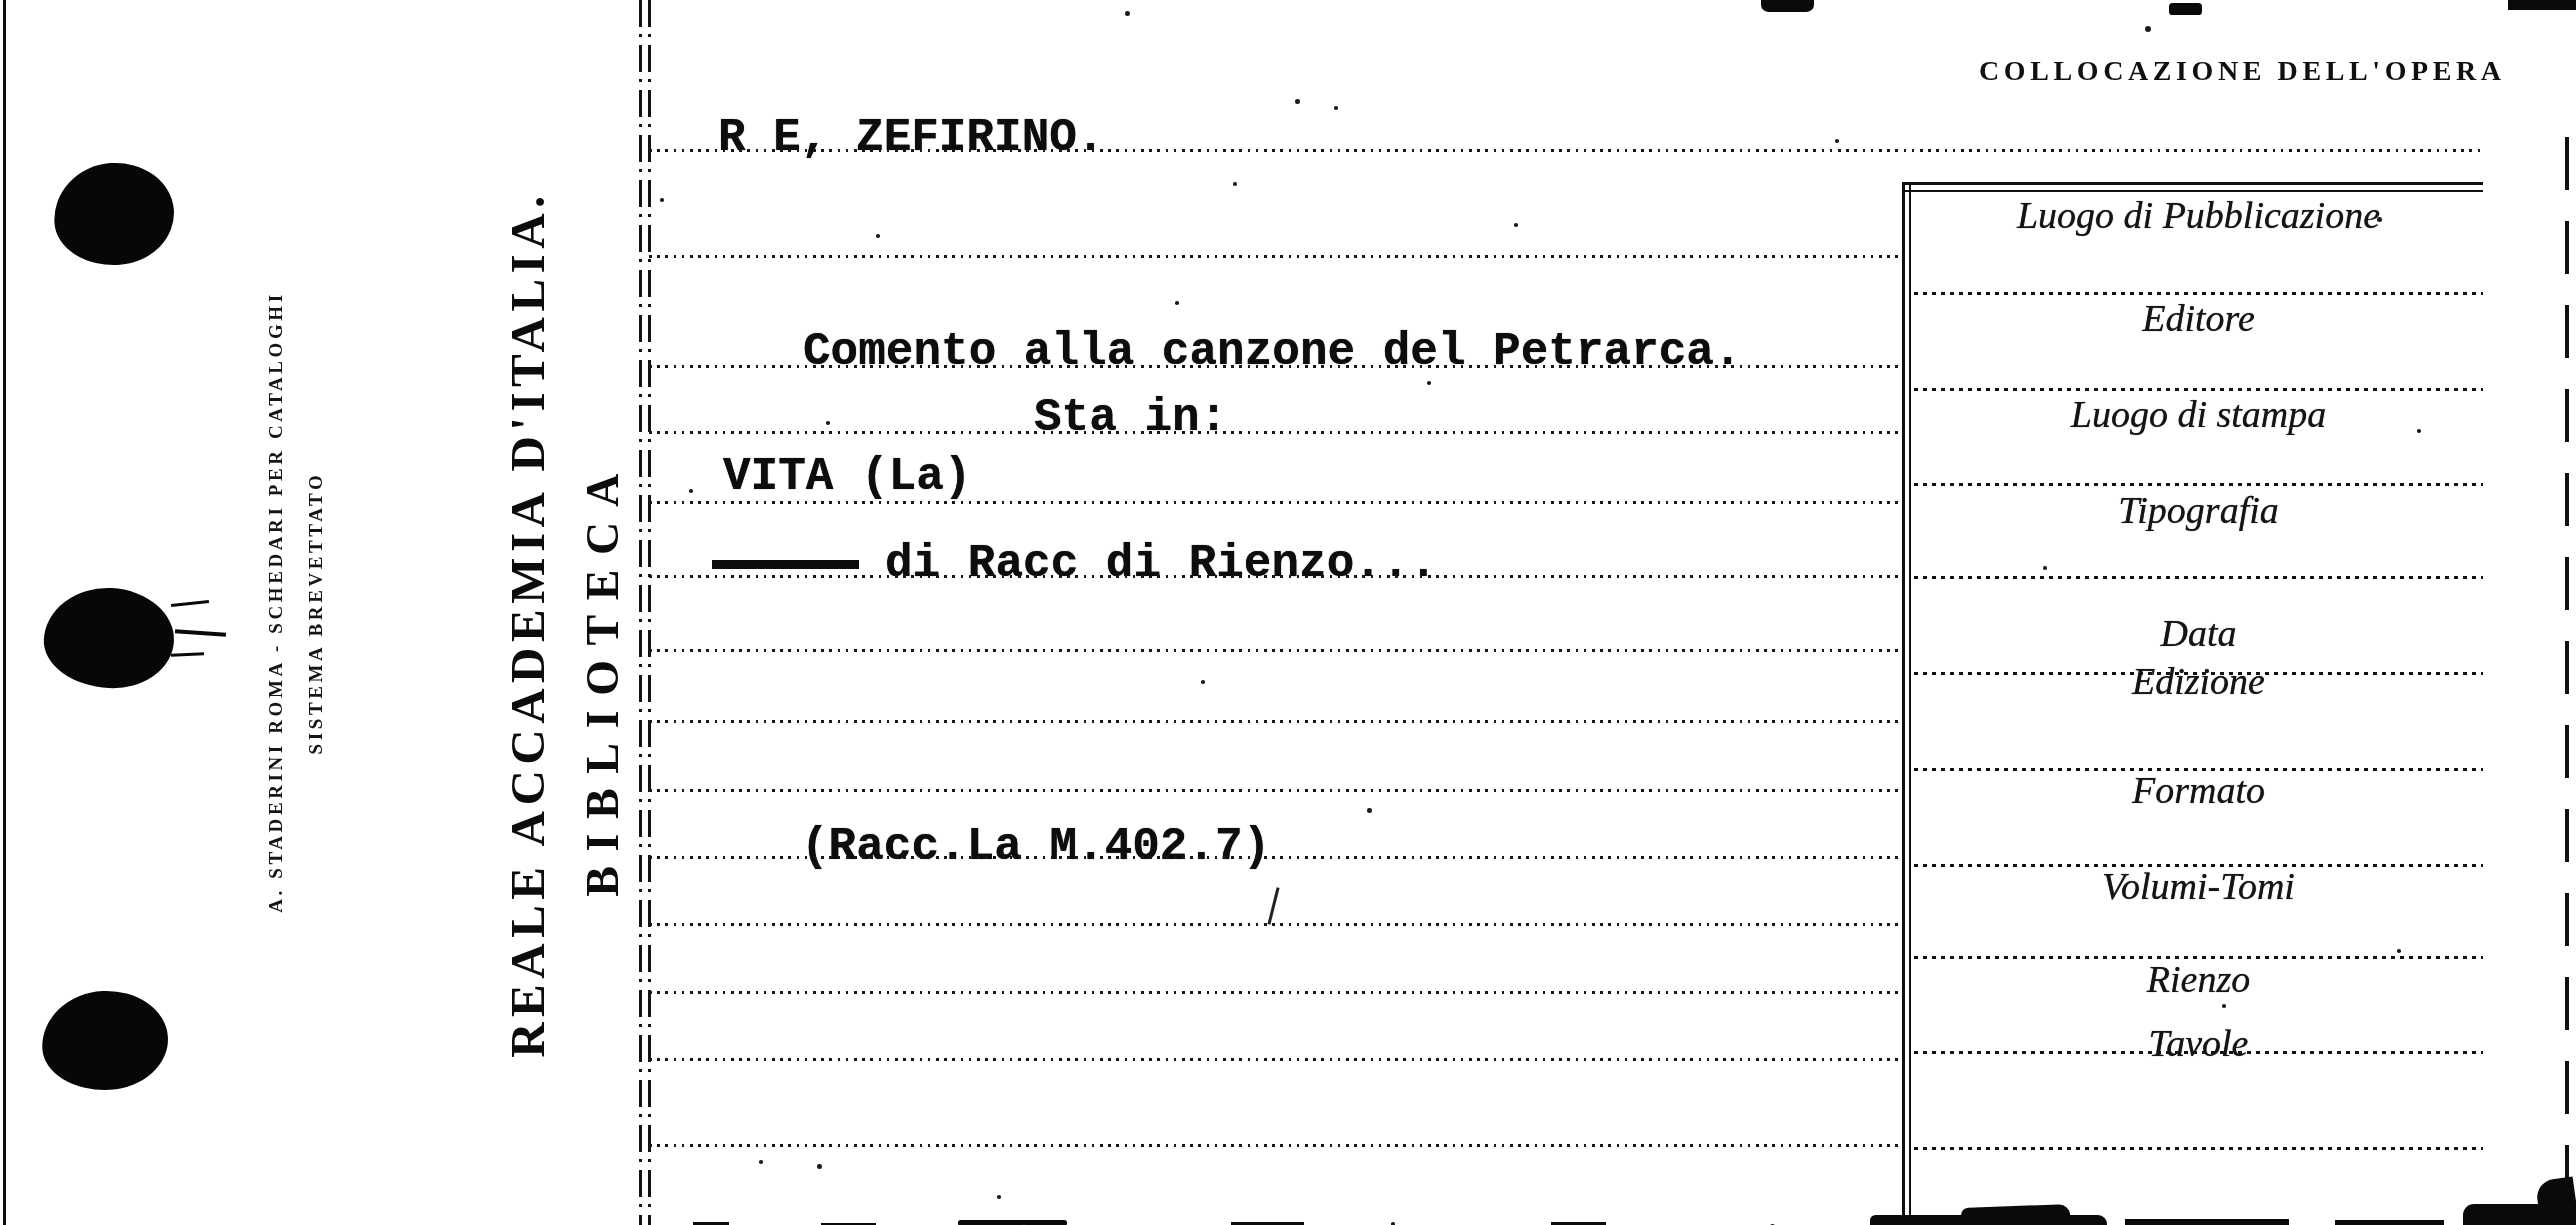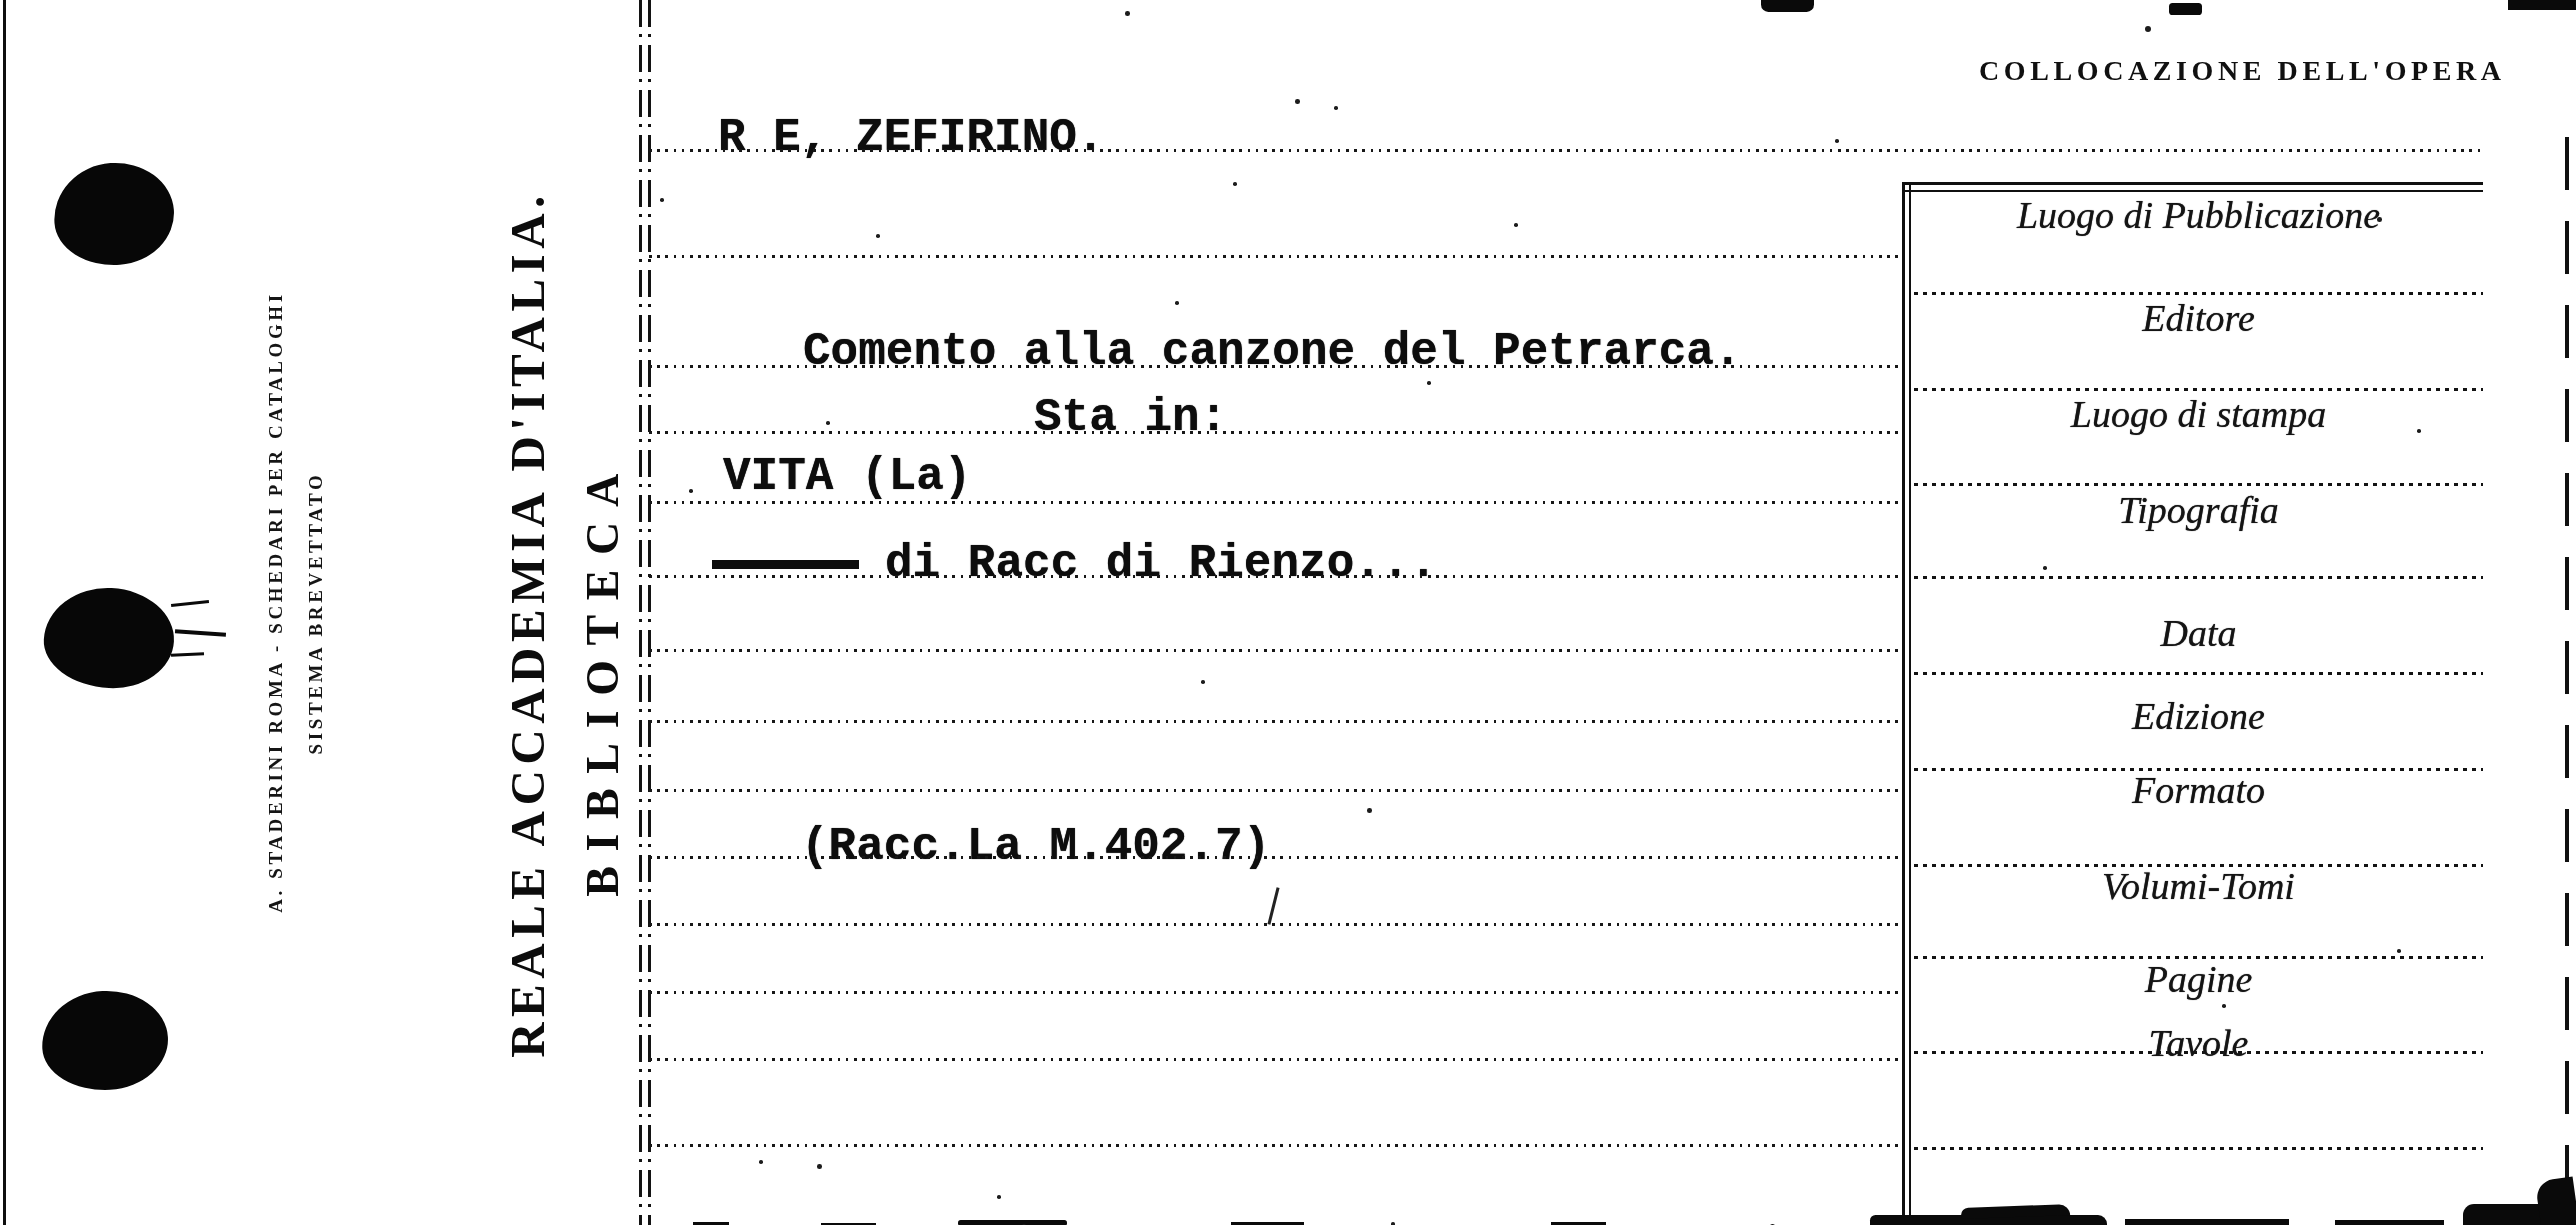--- a/index.html
+++ b/index.html
@@ -147,27 +147,27 @@
       <div class="flabel" style="top: 196px;">Luogo di Pubblicazione</div>
       <div class="boxdot" style="top: 388px; left: 1914px; width: 569px;"></div>
       <div class="flabel" style="top: 299px;">Editore</div>
       <div class="boxdot" style="top: 483px; left: 1914px; width: 569px;"></div>
       <div class="flabel" style="top: 395px;">Luogo di stampa</div>
       <div class="boxdot" style="top: 576px; left: 1914px; width: 569px;"></div>
       <div class="flabel" style="top: 491px;">Tipografia</div>
       <div class="boxdot" style="top: 672px; left: 1914px; width: 569px;"></div>
       <div class="flabel" style="top: 582px; margin-top: 32px;">Data</div>
       <div class="boxdot" style="top: 768px; left: 1914px; width: 569px;"></div>
-      <div class="flabel" style="top: 697px;">Edizione</div>
+      <div class="flabel" style="top: 662px;">Edizione</div>
       <div class="boxdot" style="top: 864px; left: 1914px; width: 569px;"></div>
       <div class="flabel" style="top: 771px;">Formato</div>
       <div class="boxdot" style="top: 956px; left: 1914px; width: 569px;"></div>
       <div class="flabel" style="top: 867px;">Volumi-Tomi</div>
       <div class="boxdot" style="top: 1051px; left: 1914px; width: 569px;"></div>
-      <div class="flabel" style="top: 960px;">Pagine</div>
+      <div class="flabel" style="top: 960px;">Rienzo</div>
       <div class="boxdot" style="top: 1147px; left: 1914px; width: 569px;"></div>
       <div class="flabel" style="top: 1024px;">Tavole</div>
       <div class="speck" style="left: 1295px; top: 99px; width: 4.6px; height: 4.6px;"></div>
       <div class="speck" style="left: 1334px; top: 106px; width: 3.6px; height: 3.6px;"></div>
       <div class="speck" style="left: 2145px; top: 25.5px; width: 6.4px; height: 6.4px;"></div>
       <div class="speck" style="left: 1125px; top: 11px; width: 4.6px; height: 4.6px;"></div>
       <div class="speck" style="left: 1367px; top: 808px; width: 4.6px; height: 4.6px;"></div>
       <div class="speck" style="left: 1175px; top: 301px; width: 3.6px; height: 3.6px;"></div>
       <div class="speck" style="left: 876px; top: 234px; width: 3.6px; height: 3.6px;"></div>
       <div class="speck" style="left: 1427px; top: 381px; width: 3.6px; height: 3.6px;"></div>

